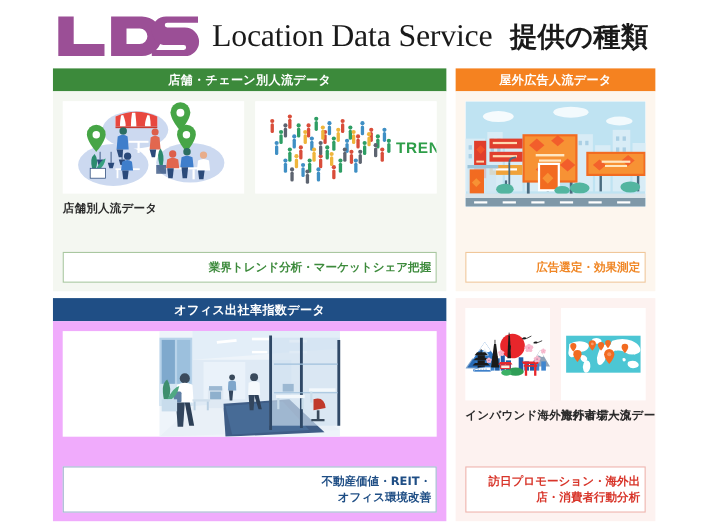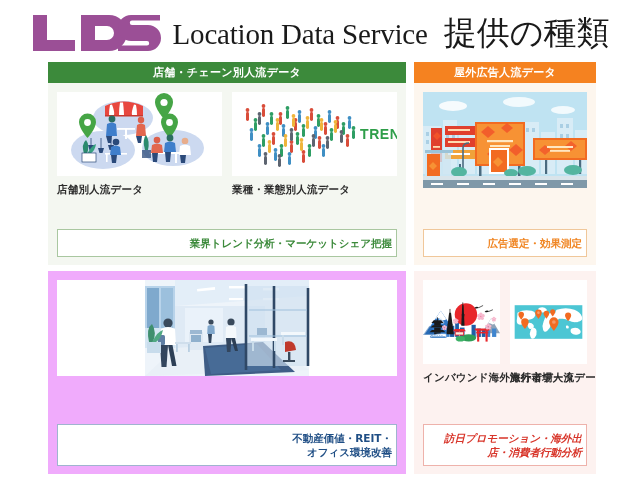--- a/index.html
+++ b/index.html
@@ -32,22 +32,22 @@
   }
   #header-title {
     font-family: "Liberation Serif", "DejaVu Serif", serif;
     font-size: 29px;
     letter-spacing: -0.2px;
     color: #1a1a1a;
     white-space: nowrap;
   }
   #header-title .jp {
     font-family: "DejaVu Sans", "Liberation Sans", sans-serif;
-    font-weight: normal;
-    font-size: 33px;
+    font-weight: bold;
+    font-size: 25px;
     letter-spacing: 0px;
     margin-left: 16px;
   }
 
   
   #grid {
     position: absolute;
     left: 48px;
     top: 62px;
     width: 608px;
@@ -134,21 +134,21 @@
   .p-orange .panel-head { background: #f58220; }
   .p-orange .panel-body { background: #fdf6ee; }
   .p-orange .tagbox { border-color: #f0c79a; color: #f08624; margin-top: 26px; }
 
   .p-blue   .panel-head { background: #1f4e85; }
   .p-blue   .panel-body { background: #f0abfc; }
   .p-blue   .tagbox { border-color: #9fb4cf; color: #1f4e85; }
 
   .p-red    .panel-head { background: #e01f1f; }
   .p-red    .panel-body { background: #fdf2f0; }
-  .p-red    .tagbox { border-color: #eeb2ab; color: #d8352a; font-style: italic; }
+  .p-red    .tagbox { border-color: #eeb2ab; color: #d8352a; }
 
   svg { display: block; }
 </style>
 </head>
 <body>
 
 <div id="header">
   <span>
     <svg id="logo-lds" width="132" height="40" viewBox="0 0 132 40" aria-label="LDS">
 
@@ -364,21 +364,20 @@
                     <circle cx="121.5" cy="36" r="1.9"></circle>
                 </g>
                 <g fill="#d94d3a">
                   <rect x="114" y="46" width="3" height="9" rx="1.4"></rect>
                     <circle cx="115.5" cy="44" r="1.9"></circle>
                 </g>
               </g>
               <text x="128" y="47" font-family="'Liberation Sans', sans-serif" font-size="14" font-weight="bold" fill="#2e9e49" letter-spacing="0.6">TREND</text>
             </svg>
           </div>
-          <div class="caption">業種・業態別人流データ</div>
         </div>
 
       </div>
       <div class="tagbox">
         <span>業界トレンド分析・マーケットシェア把握</span>
       </div>
     </div>
   </div>
 
   <div class="panel p-orange">
@@ -492,20 +491,21 @@
           </div>
         </div>
       </div>
       <div class="tagbox">
         <span>広告選定・効果測定</span>
       </div>
     </div>
   </div>
 
   <div class="panel p-blue">
+    <div class="panel-head">オフィス出社率指数データ</div>
     <div class="panel-body">
       <div class="cells">
         <div class="cell">
           <div class="thumb tall">
             <svg width="100%" height="100%" viewBox="0 0 164 96" preserveAspectRatio="xMidYMid meet">
               <rect width="164" height="96" fill="#eef4fa"></rect>
 
               <rect x="0" y="6" width="30" height="62" fill="#b8d3ea"></rect>
               <rect x="2" y="8" width="12" height="40" fill="#7fa9cd"></rect>
               <rect x="16" y="8" width="12" height="40" fill="#9cc0dd"></rect>

